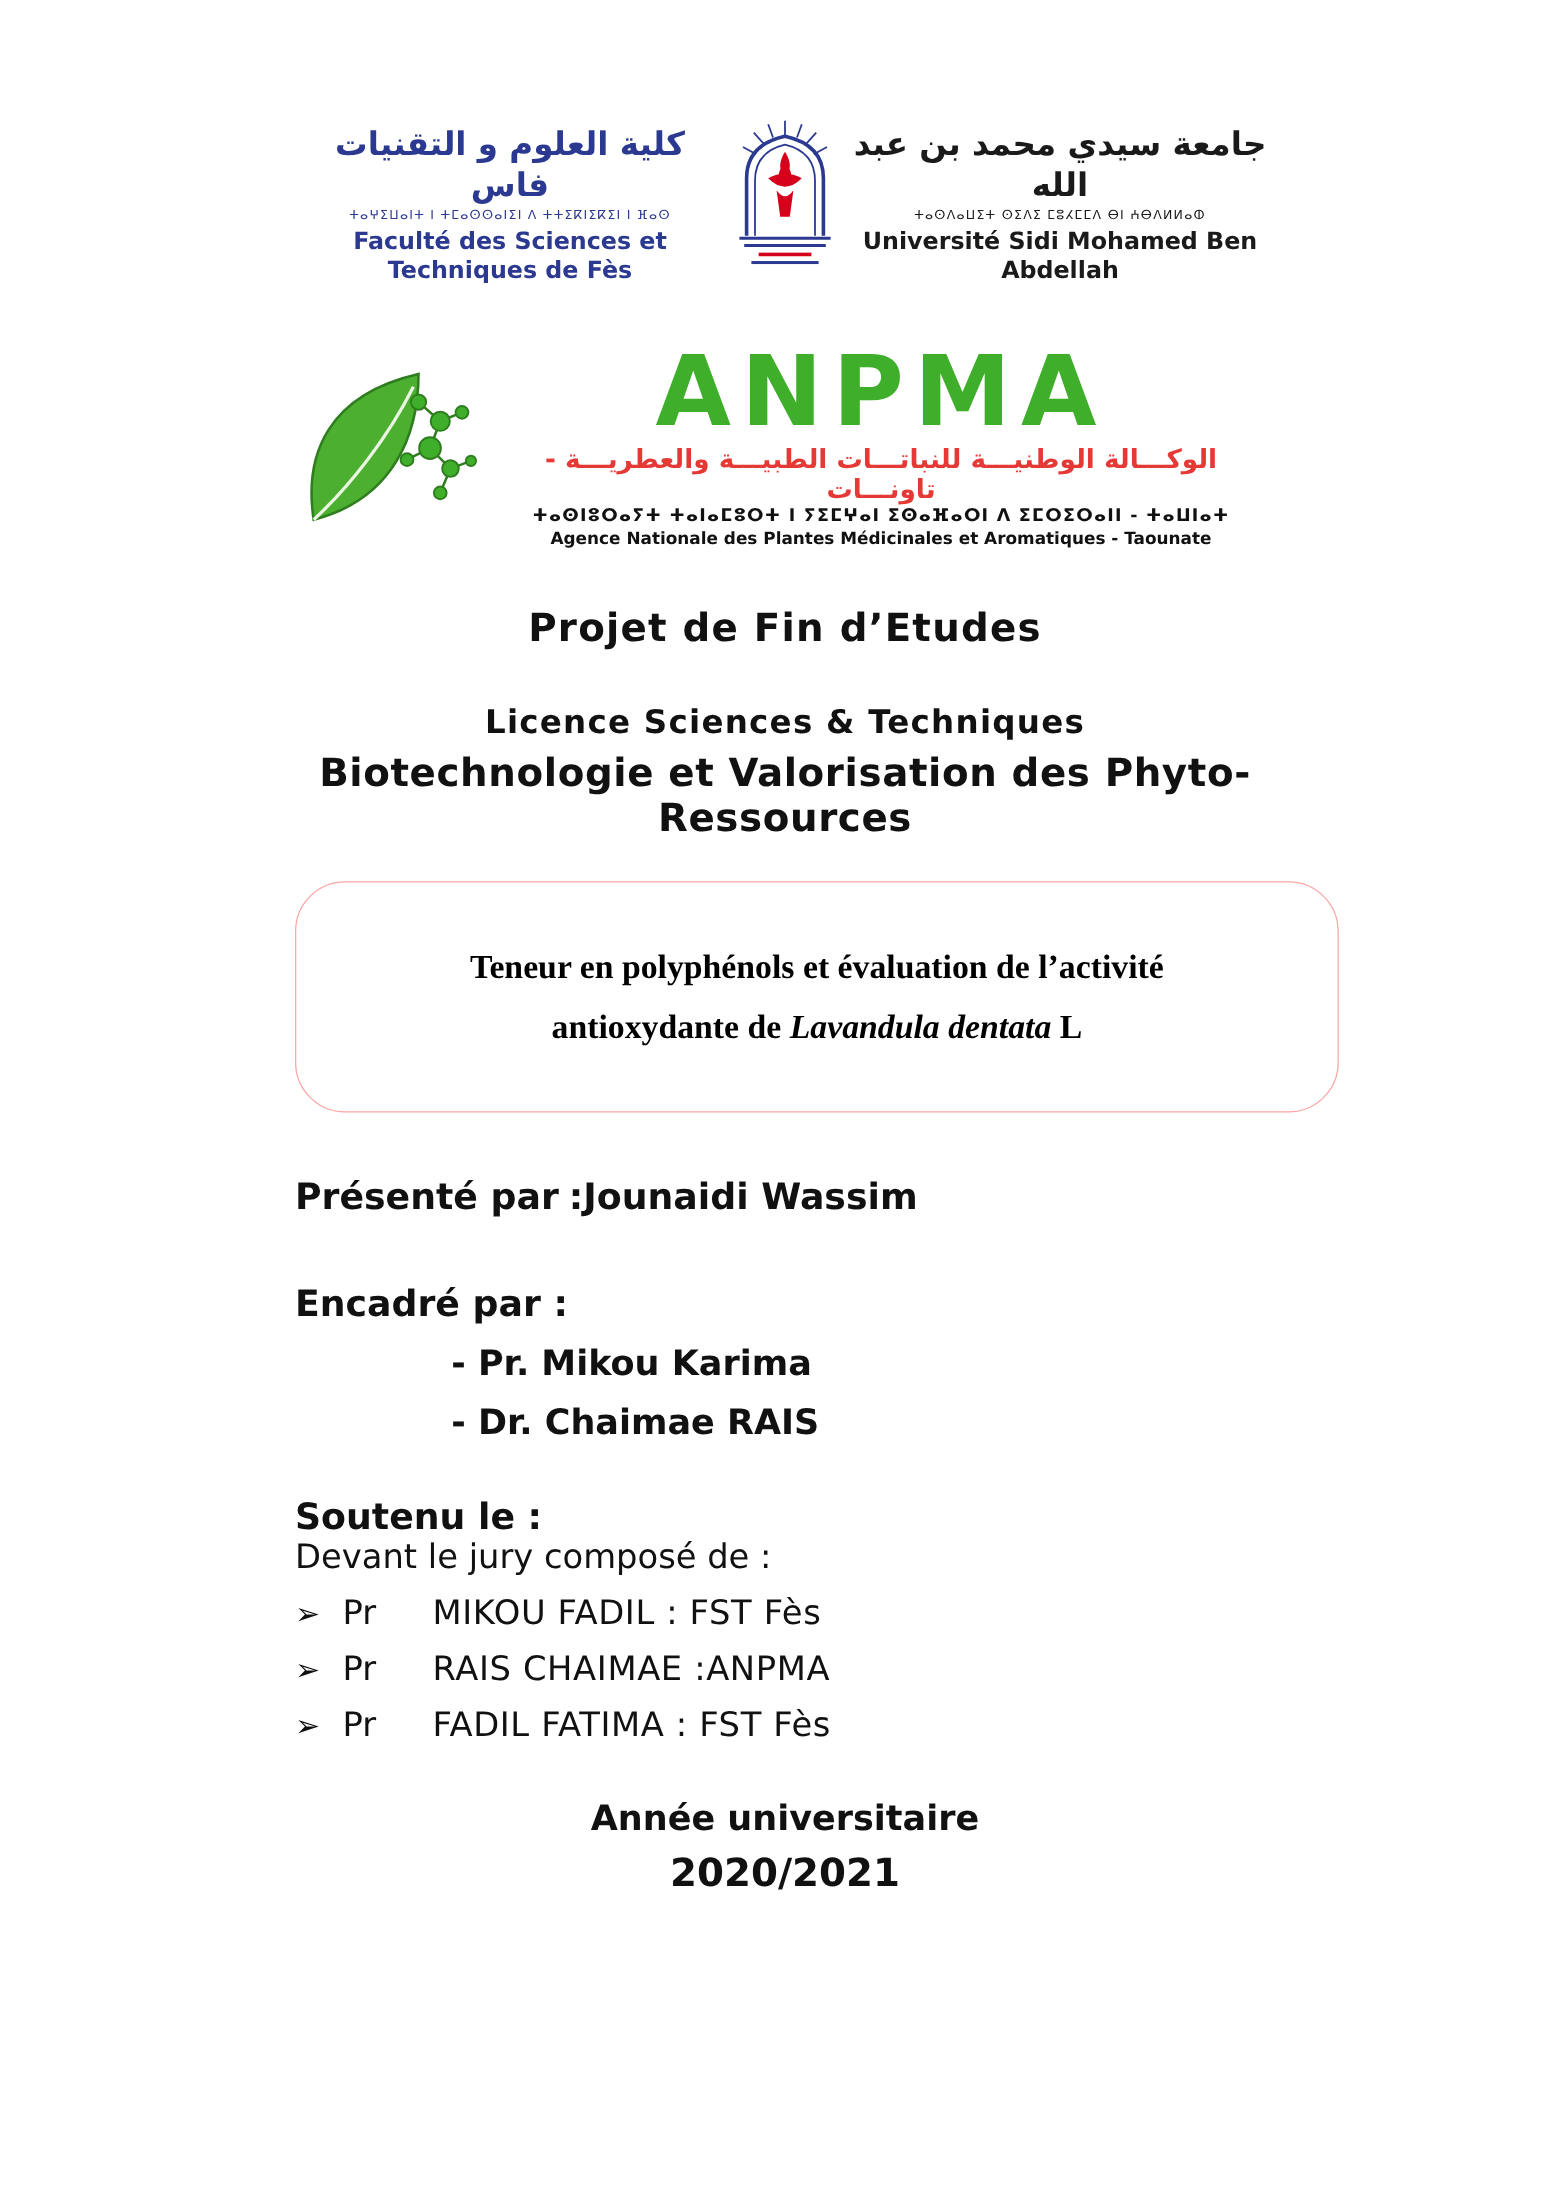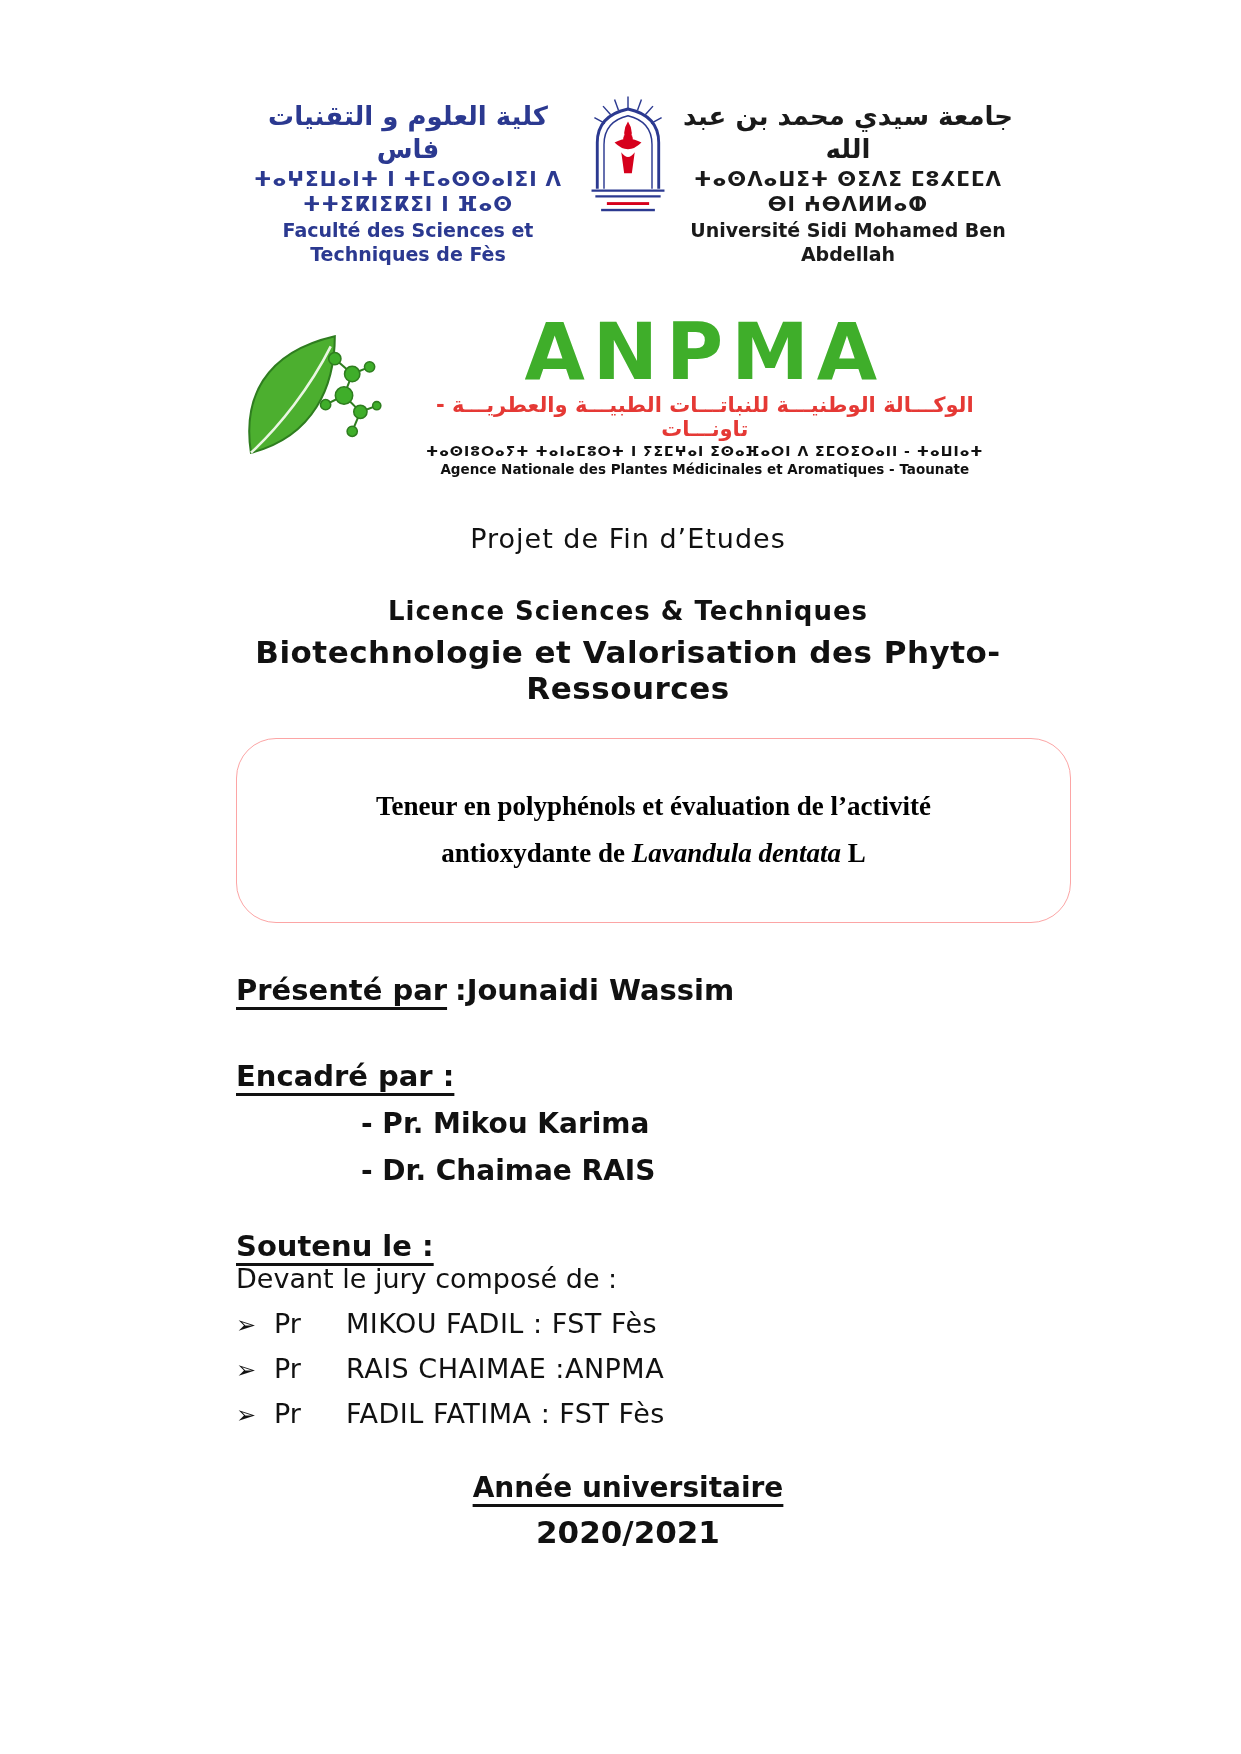--- a/index.html
+++ b/index.html
@@ -9,53 +9,53 @@
     width: 1039px; height: 1754px; background: #ffffff; position: relative;
     padding: 100px 120px 0 135px; color: #111;
   }
 
   
   .header { display: flex; justify-content: space-between; align-items: flex-start; }
   .hdr-block { text-align: center; line-height: 1.25; }
   .hdr-left { width: 390px; color: #2b3990; }
   .hdr-right { width: 390px; color: #1a1a1a; }
   .hdr-arabic { font-size: 26px; font-weight: bold; direction: rtl; }
-  .hdr-tifinagh { font-size: 20px; font-weight: bold; letter-spacing: 1px; margin-top: 2px; }
+  .hdr-tifinagh { font-size: 10px; font-weight: normal; letter-spacing: 1px; margin-top: 2px; }
   .hdr-latin { font-size: 19px; font-weight: bold; margin-top: 2px; }
   .hdr-left .hdr-latin { color: #2b3990; }
   .emblem { flex: 0 0 auto; margin-top: -8px; }
 
   
   .anpma { margin-top: 48px; display: flex; justify-content: flex-start; align-items: center; gap: 4px; }
   .anpma-texts { text-align: center; }
   .anpma-word { font-size: 78px; font-weight: bold; color: #3fae2a; letter-spacing: 8px; line-height: 0.95; font-family: "DejaVu Sans", sans-serif; }
   .anpma-arabic { color: #e53935; font-size: 21px; font-weight: bold; direction: rtl; margin-top: 4px; }
   .anpma-tifinagh { font-size: 14px; font-weight: bold; letter-spacing: 1px; margin-top: 2px; color: #111; }
   .anpma-latin { font-size: 13.5px; font-weight: bold; margin-top: 2px; color: #111; }
 
   
   .t-center { text-align: center; }
-  .t-project { margin-top: 46px; font-size: 27px; font-weight: normal; letter-spacing: 1px; }
+  .t-project { margin-top: 46px; font-size: 31px; font-weight: bold; letter-spacing: 1px; }
   .t-degree  { margin-top: 42px; font-size: 26px; font-weight: bold; letter-spacing: 1px; }
   .t-program { margin-top: 8px;  font-size: 31px; font-weight: bold; letter-spacing: 0.5px; }
 
   
   .subject-box {
     margin: 32px auto 0; width: 835px; min-height: 185px;
     border: 1px solid #fca5a5; border-radius: 40px;
     display: flex; flex-direction: column; justify-content: center;
     text-align: center; padding: 28px 50px;
     font-family: "Liberation Serif", serif; font-weight: bold;
     font-size: 27px; line-height: 1.75; color: #000;
   }
   .italic { font-style: italic; }
 
   
   .credits { margin-top: 50px; font-size: 29px; font-weight: bold; }
-  .u { text-decoration: underline; text-decoration-thickness: 2.5px; text-underline-offset: 7px; }
+  .u { text-decoration-thickness: 2.5px; text-underline-offset: 7px; }
   .presented-value { margin-left: 8px; }
   .encadre { margin-top: 52px; }
   .supervisor { margin-top: 14px; margin-left: 125px; font-size: 28px; font-weight: bold; }
   .soutenu { margin-top: 42px; }
   .jury-intro { font-size: 27px; font-weight: normal; }
   .jury-row { margin-top: 14px; display: flex; align-items: baseline; font-size: 27px; }
   .jury-bullet { width: 38px; font-size: 24px; }
   .jury-title { width: 72px; }
   .jury-name { letter-spacing: 0.5px; }
 

